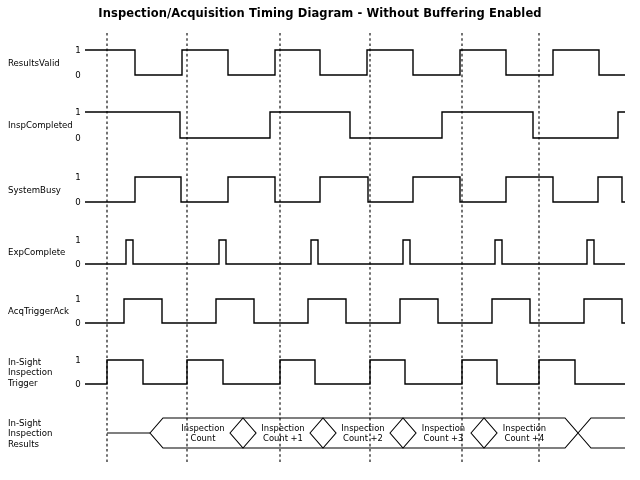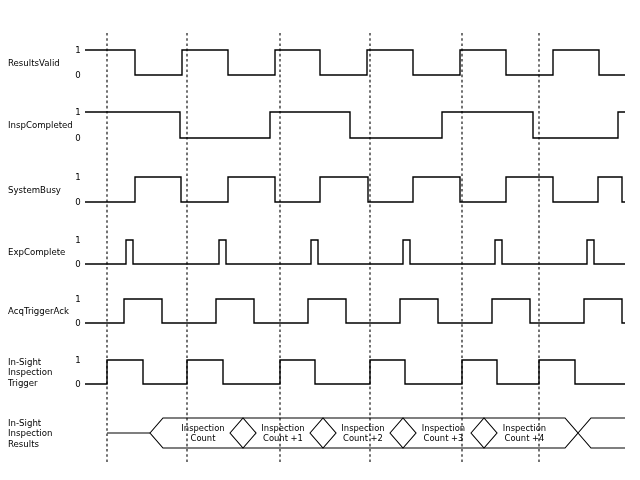--- a/index.html
+++ b/index.html
@@ -68,20 +68,21 @@
     stroke-width: 1.1;
     stroke-dasharray: 2.6 2.6;
     fill: none;
   }
 </style>
 </head>
 <body>
 
 <div id="diagram-root">
 
+  <div class="diagram-title">Inspection/Acquisition Timing Diagram - Without Buffering Enabled</div>
 
   <svg class="timing-canvas" width="640" height="480" viewBox="0 0 640 480">
     <g id="gridlines-group">
         <line x1="107" y1="33" x2="107" y2="462" class="gridline"></line>
         <line x1="187" y1="33" x2="187" y2="462" class="gridline"></line>
         <line x1="280" y1="33" x2="280" y2="462" class="gridline"></line>
         <line x1="370" y1="33" x2="370" y2="462" class="gridline"></line>
         <line x1="462" y1="33" x2="462" y2="462" class="gridline"></line>
         <line x1="539" y1="33" x2="539" y2="462" class="gridline"></line>
       </g>

